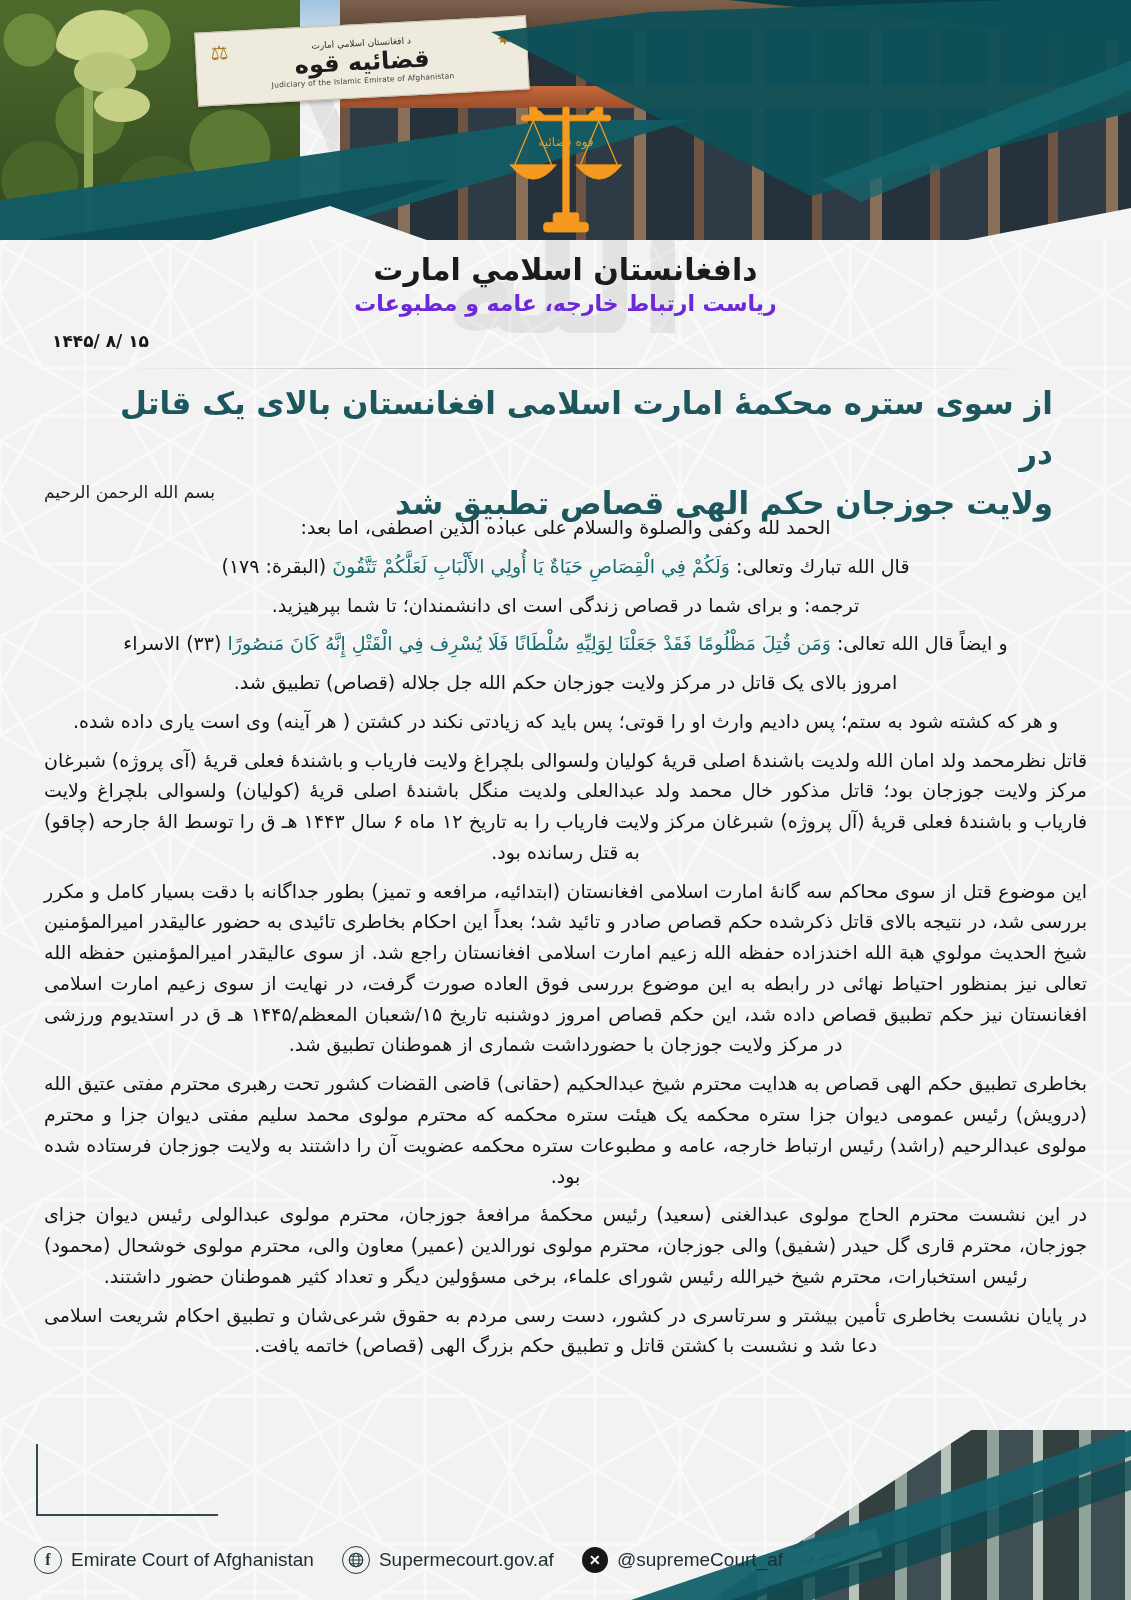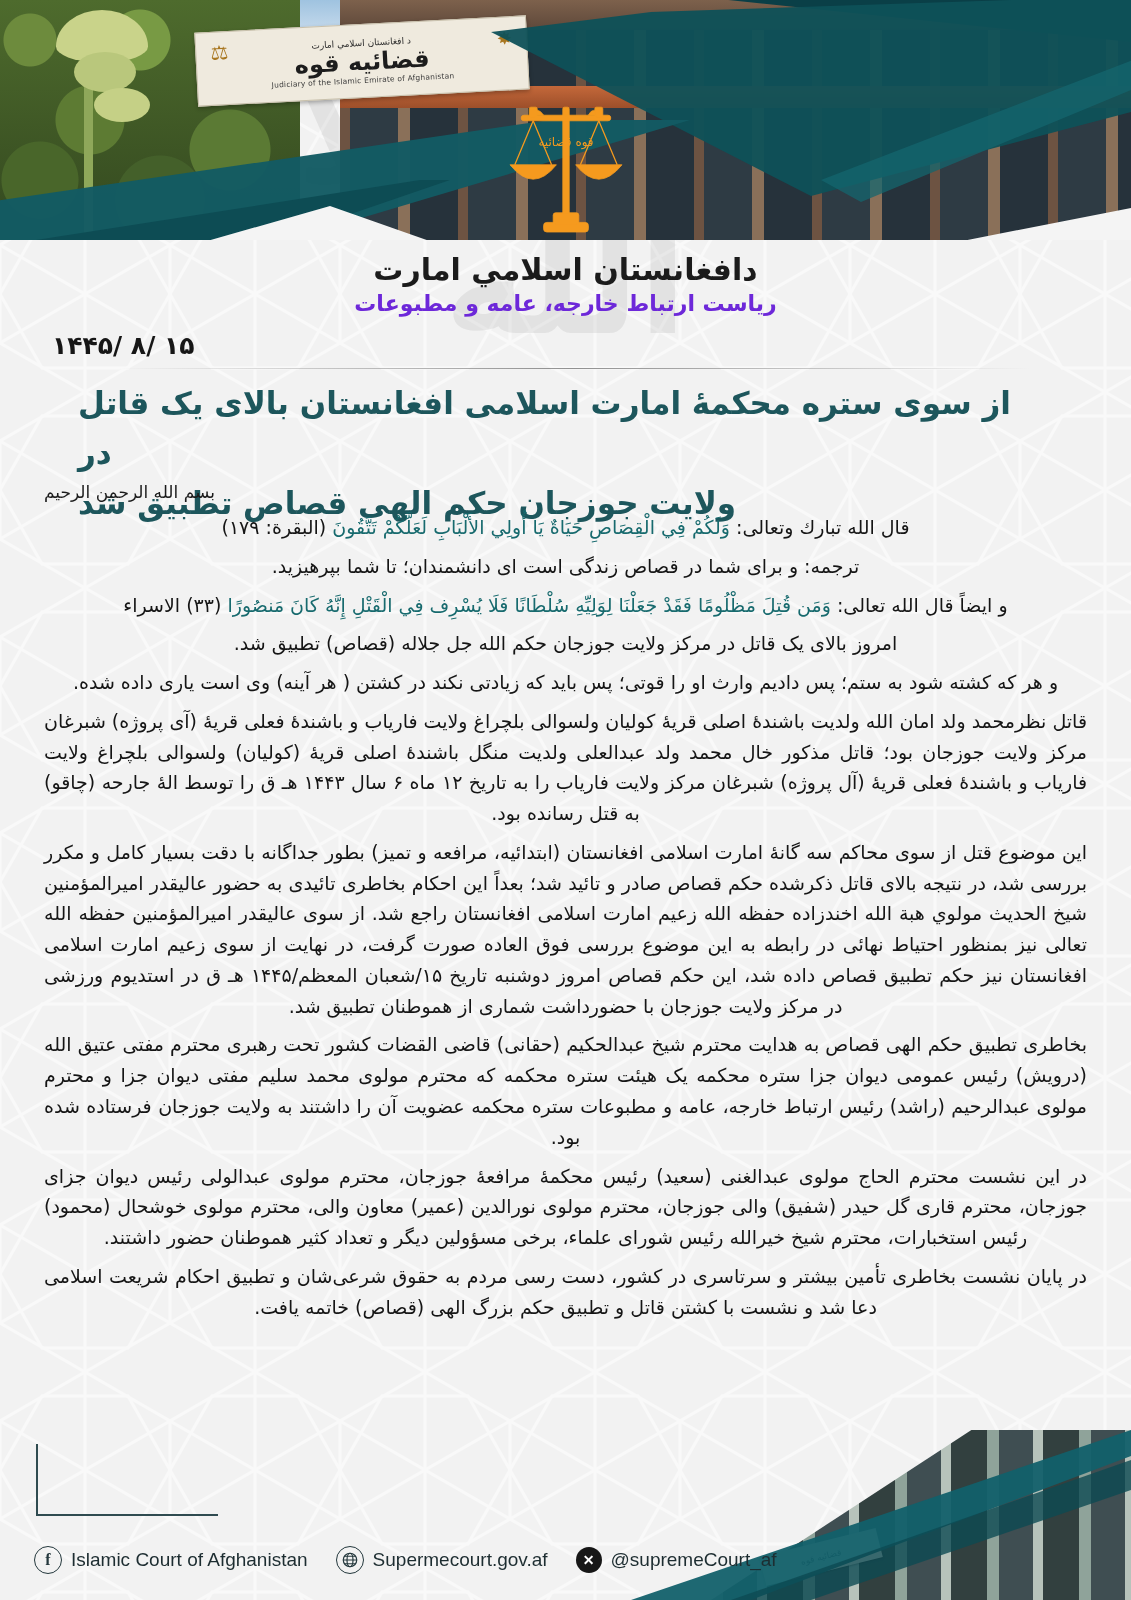--- a/index.html
+++ b/index.html
@@ -159,32 +159,32 @@
   .court-line{
     margin-top:2px;
     font-size:30px;color:#141414;font-weight:700;
   }
   .dept-line{
     margin-top:4px;
     font-size:22px;color:#6d28d9;font-weight:700;
   }
   .pub-date{
     position:absolute;left:52px;top:331px;
-    font-size:25px;color:#161616;font-weight:700;
+    font-size:17px;color:#161616;font-weight:700;
     letter-spacing:1px;direction:ltr;
   }
   .rule{
     position:absolute;left:118px;right:100px;top:368px;height:1px;
     background:linear-gradient(90deg,rgba(60,60,60,0),rgba(60,60,60,.55),rgba(60,60,60,0));
   }
 
   
   .headline{
     position:absolute;left:78px;right:78px;top:378px;
-    text-align:left;
+    text-align:right;
     color:#1d565c;
     font-size:31px;line-height:1.62;
     font-weight:700;
   }
 
   
   .body-wrap{
     position:absolute;left:44px;right:44px;top:482px;
     color:#1a1a1a;
   }
@@ -337,20 +337,21 @@
 
   <div class="headline">
     <div>از سوی ستره محکمۀ امارت اسلامی افغانستان بالای یک قاتل در</div>
     <div>ولایت جوزجان حکم الهی قصاص تطبیق شد</div>
   </div>
 
   <div class="body-wrap">
 
     <div class="basmala">بسم الله الرحمن الرحیم</div>
 
+    <p class="para tight">الحمد لله وكفى والصلوة والسلام على عباده الذین اصطفى، اما بعد:</p>
 
     <p class="para tight">
       <span class="src">قال الله تبارك وتعالى: </span><span class="ayah">وَلَكُمْ فِي الْقِصَاصِ حَيَاةٌ يَا أُولِي الأَلْبَابِ لَعَلَّكُمْ تَتَّقُونَ</span><span class="src"> (البقرة: ۱۷۹)</span>
     </p>
 
     <p class="para tight">ترجمه: و برای شما در قصاص زندگی است ای دانشمندان؛ تا شما بپرهیزید.</p>
 
     <p class="para tight">
       <span class="src">و ایضاً قال الله تعالى: </span><span class="ayah">وَمَن قُتِلَ مَظْلُومًا فَقَدْ جَعَلْنَا لِوَلِيِّهِ سُلْطَانًا فَلَا يُسْرِف فِي الْقَتْلِ إِنَّهُ كَانَ مَنصُورًا</span><span class="src"> (۳۳) الاسراء</span>
     </p>
@@ -370,21 +371,21 @@
     <div class="f-photo-sign">قضائیه قوه</div>
     <div class="f-teal"></div>
     <div class="f-teal2"></div>
   </div>
 
   <div class="corner-bracket"></div>
 
   <div class="social">
     <div class="social-item">
       <span class="ic ic-fb">f</span>
-      <span class="lbl">Islamic Court of Afghanistan</span>
+      <span class="lbl">Emirate Court of Afghanistan</span>
     </div>
     <div class="social-item">
       <span class="ic ic-web">
         <svg width="18" height="18" viewBox="0 0 24 24" fill="none" stroke="#24383d" stroke-width="1.6">
           <circle cx="12" cy="12" r="9"></circle>
           <ellipse cx="12" cy="12" rx="4" ry="9"></ellipse>
           <path d="M3 12h18M4.5 7h15M4.5 17h15"></path>
         </svg>
       </span>
       <span class="lbl">Supermecourt.gov.af</span>

